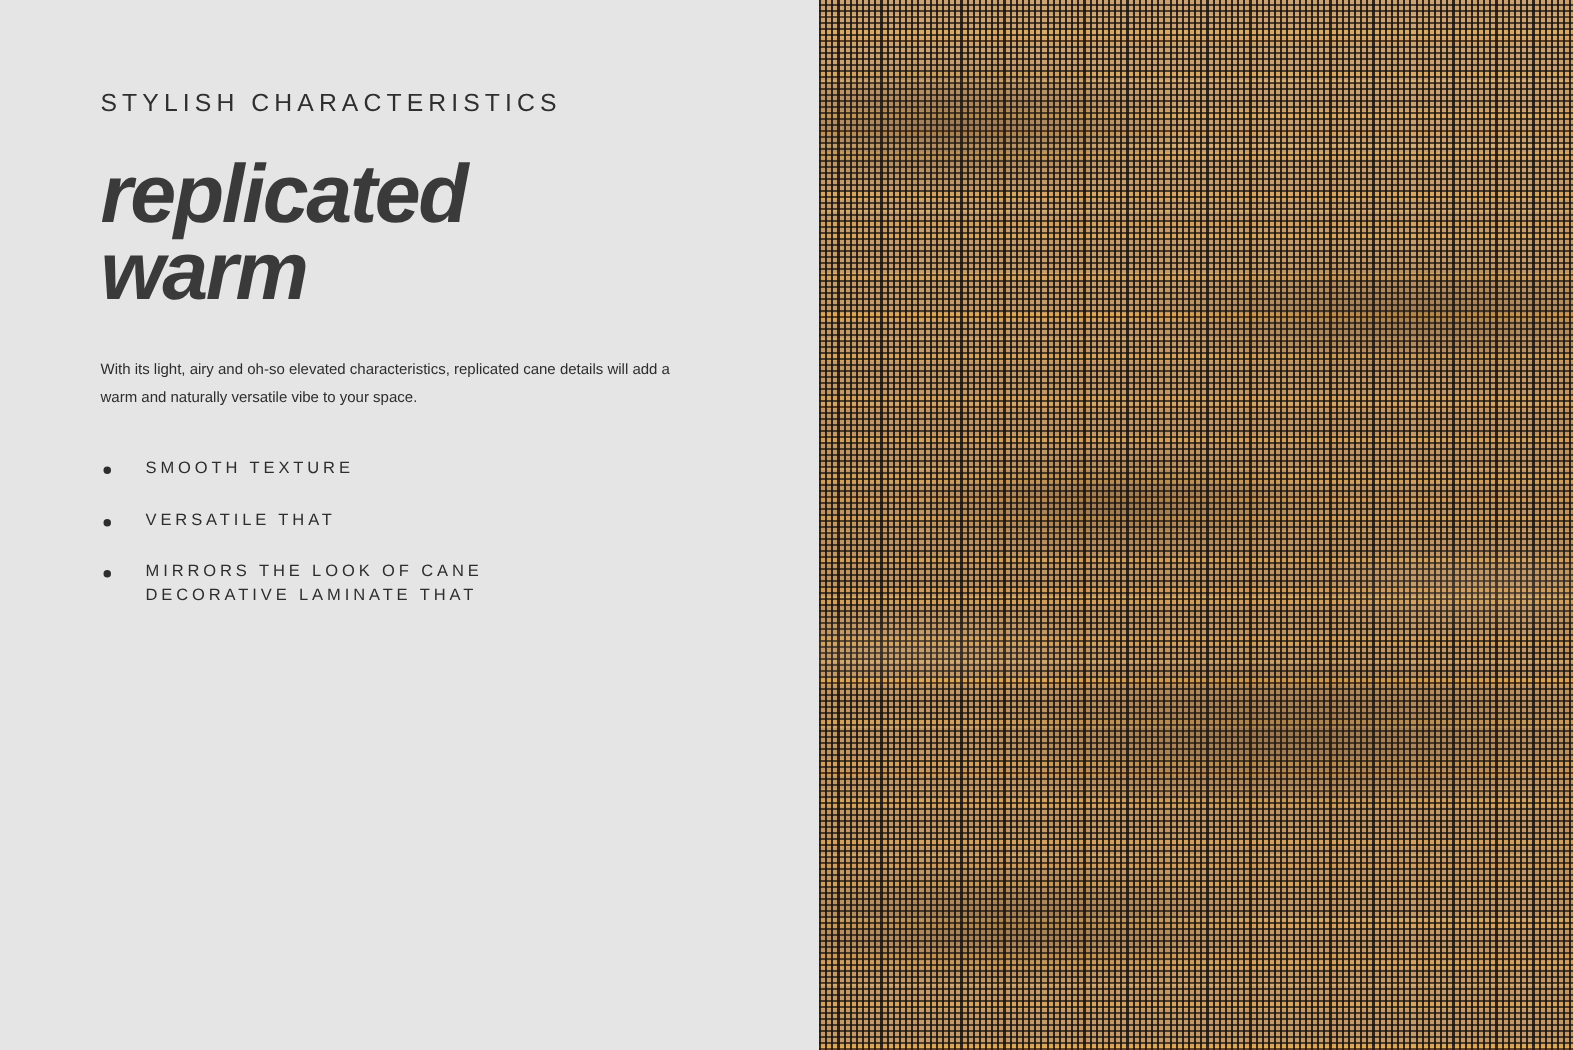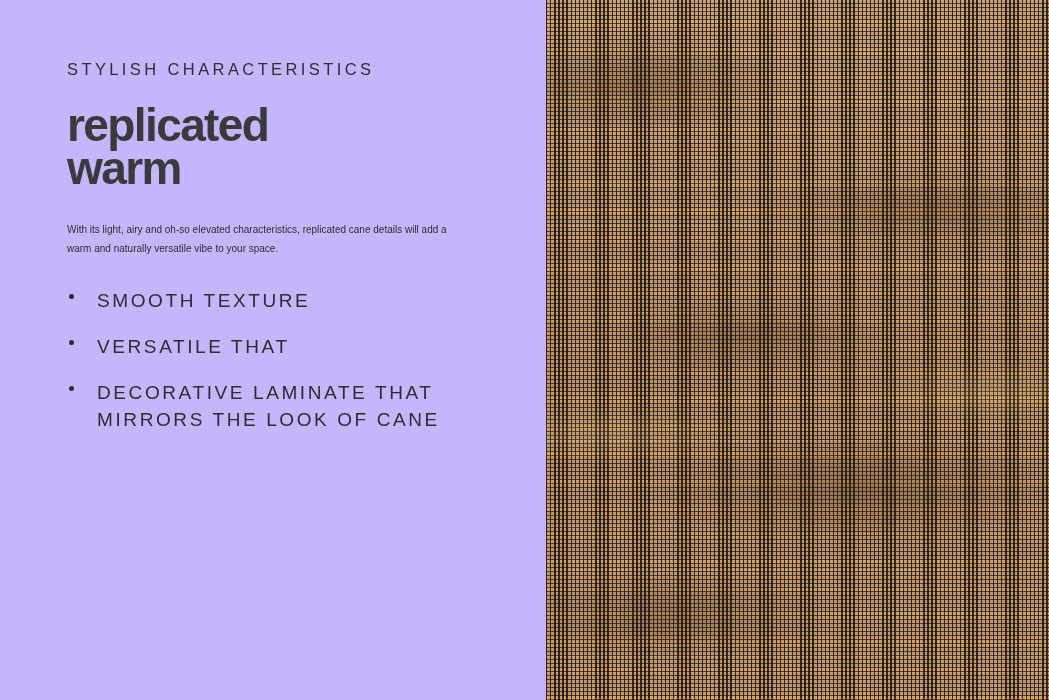--- a/index.html
+++ b/index.html
@@ -17,44 +17,45 @@
     position: relative;
     width: 1049px;
     height: 700px;
     display: flex;
   }
 
   
   .left-panel {
     width: 546px;
     height: 700px;
-    background: #c4b5fd;
+    background: #e5e5e5;
     box-sizing: border-box;
     padding: 48px 60px 0 67px;
     position: relative;
     flex: 0 0 546px;
   }
 
   .eyebrow {
     font-size: 16.5px;
     letter-spacing: 3.4px;
     color: #2f2f2f;
     font-weight: 400;
     margin: 12px 0 0 0;
     line-height: 1.2;
     white-space: nowrap;
   }
 
   .headline {
-    font-size: 46px;
+    font-size: 55px;
     line-height: 0.93;
     font-weight: bold;
     color: #3a3a3a;
     letter-spacing: -1.6px;
     margin: 24px 0 0 0;
+    font-style: italic;
   }
   .headline .line {
     display: block;
   }
 
   .body-copy {
     font-size: 10px;
     line-height: 1.85;
     color: #2d2d2d;
     margin: 32px 0 0 0;
@@ -62,21 +63,21 @@
   }
 
   .feature-list {
     list-style: none;
     margin: 30px 0 0 0;
     padding: 0;
   }
   .feature-list li {
     position: relative;
     padding-left: 30px;
-    font-size: 19px;
+    font-size: 11px;
     letter-spacing: 2.6px;
     color: #2d2d2d;
     line-height: 1.42;
     margin-bottom: 19px;
   }
   .feature-list li .bullet {
     position: absolute;
     left: 2px;
     top: 6px;
     width: 5px;
@@ -193,22 +194,22 @@
       <li>
         <span class="bullet"></span>
         <span class="txt-line">SMOOTH TEXTURE</span>
       </li>
       <li>
         <span class="bullet"></span>
         <span class="txt-line">VERSATILE THAT</span>
       </li>
       <li>
         <span class="bullet"></span>
+        <span class="txt-line">MIRRORS THE LOOK OF CANE</span>
         <span class="txt-line">DECORATIVE LAMINATE THAT</span>
-        <span class="txt-line">MIRRORS THE LOOK OF CANE</span>
       </li>
     </ul>
   </div>
 
   <div class="image-panel">
     <div class="divider"></div>
     <div class="cane"></div>
     <div class="cane-slubs"></div>
     <div class="cane-mottle"></div>
   </div>

